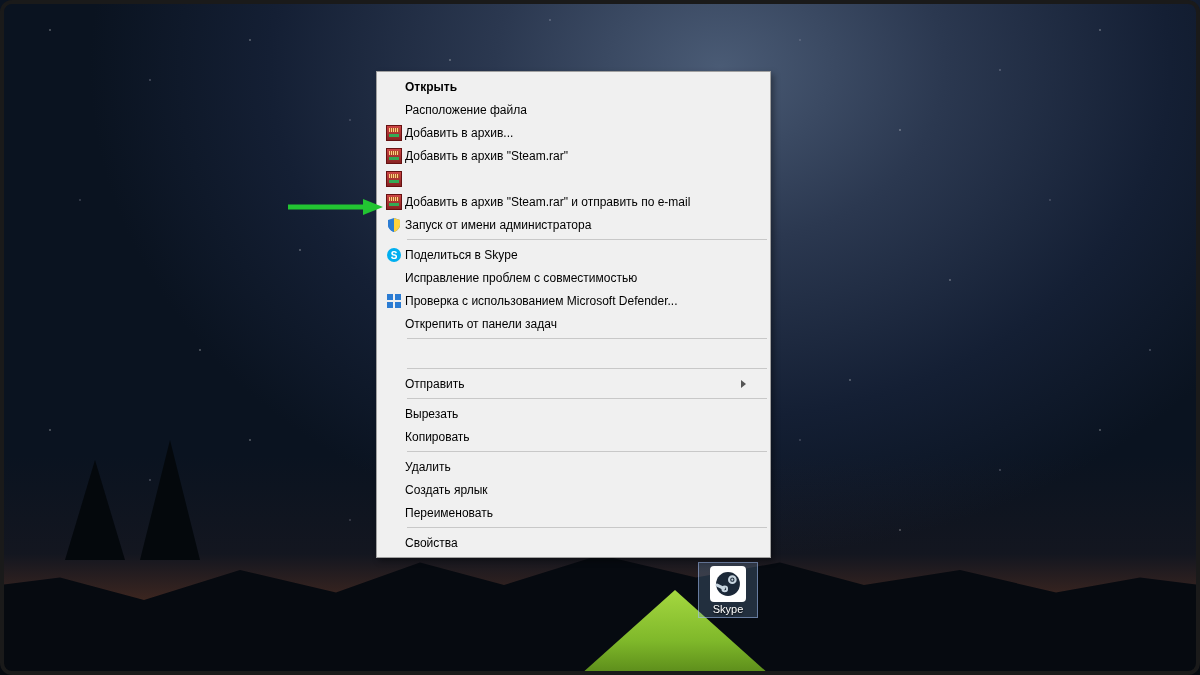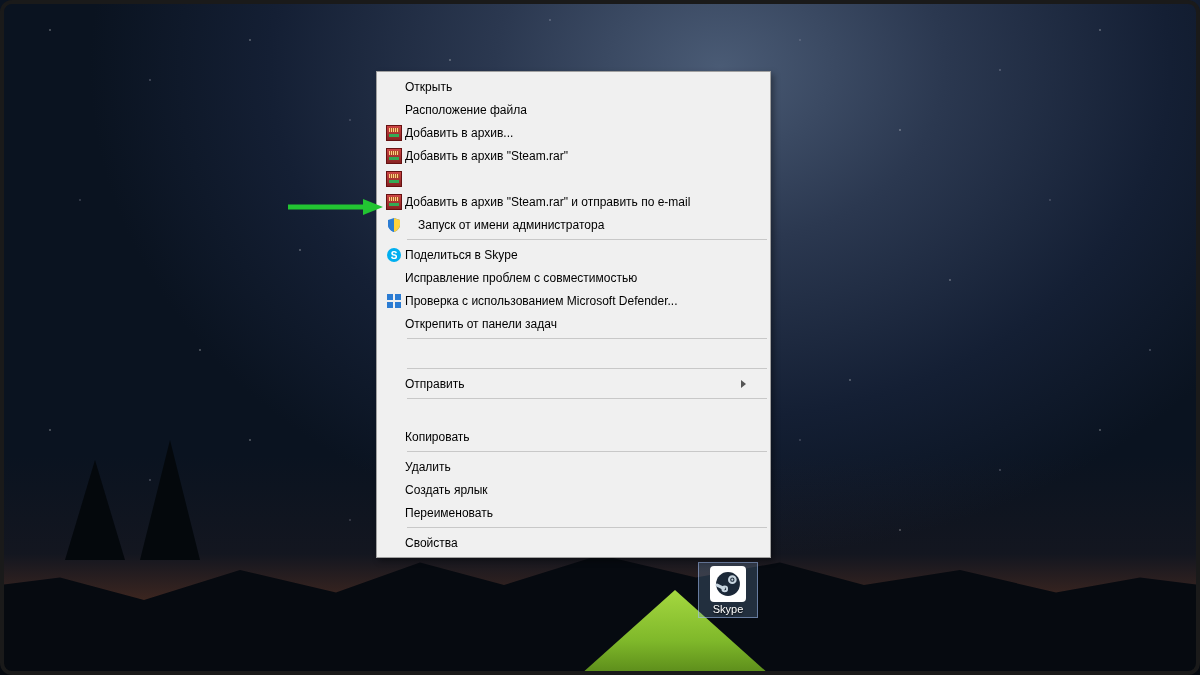--- a/index.html
+++ b/index.html
@@ -129,33 +129,33 @@
       height:23px;
       padding:0 22px 0 4px;
       cursor:default;
     }
     .menu-icon{
       width:22px;height:18px;
       display:flex;align-items:center;justify-content:center;
       flex-shrink:0;
     }
     .menu-label{flex:1;white-space:nowrap;overflow:hidden;text-overflow:ellipsis;}
-    .menu-item.bold .menu-label{font-weight:400;}
+    .menu-item.bold .menu-label{font-weight:700;}
     .submenu-arrow{
       width:0;height:0;
       border-top:4px solid transparent;
       border-bottom:4px solid transparent;
       border-left:5px solid #555;
     }
     .separator{
       height:1px;
       background:#c8c8c8;
       margin:3px 1px 3px 28px;
     }
-    .highlighted-item .menu-label{position:relative;margin-left:13px;}
+    .highlighted-item .menu-label{position:relative;}
     .highlighted-item .menu-label::after{
       content:'';
       position:absolute;
       left:0; right:-6px; bottom:-2px;
       height:2px;
       background:#22c532;
     }
 
     
     .annot-arrow{
@@ -275,20 +275,21 @@
     </div>
     <div class="separator"></div>
     <div class="menu-item">
       <span class="menu-icon"></span>
       <span class="menu-label">Отправить</span>
       <span class="submenu-arrow"></span>
     </div>
     <div class="separator"></div>
     <div class="menu-item">
       <span class="menu-icon"></span>
+      <span class="menu-label">Вырезать</span>
     </div>
     <div class="menu-item">
       <span class="menu-icon"></span>
       <span class="menu-label">Копировать</span>
     </div>
     <div class="separator"></div>
     <div class="menu-item">
       <span class="menu-icon"></span>
       <span class="menu-label">Удалить</span>
     </div>

